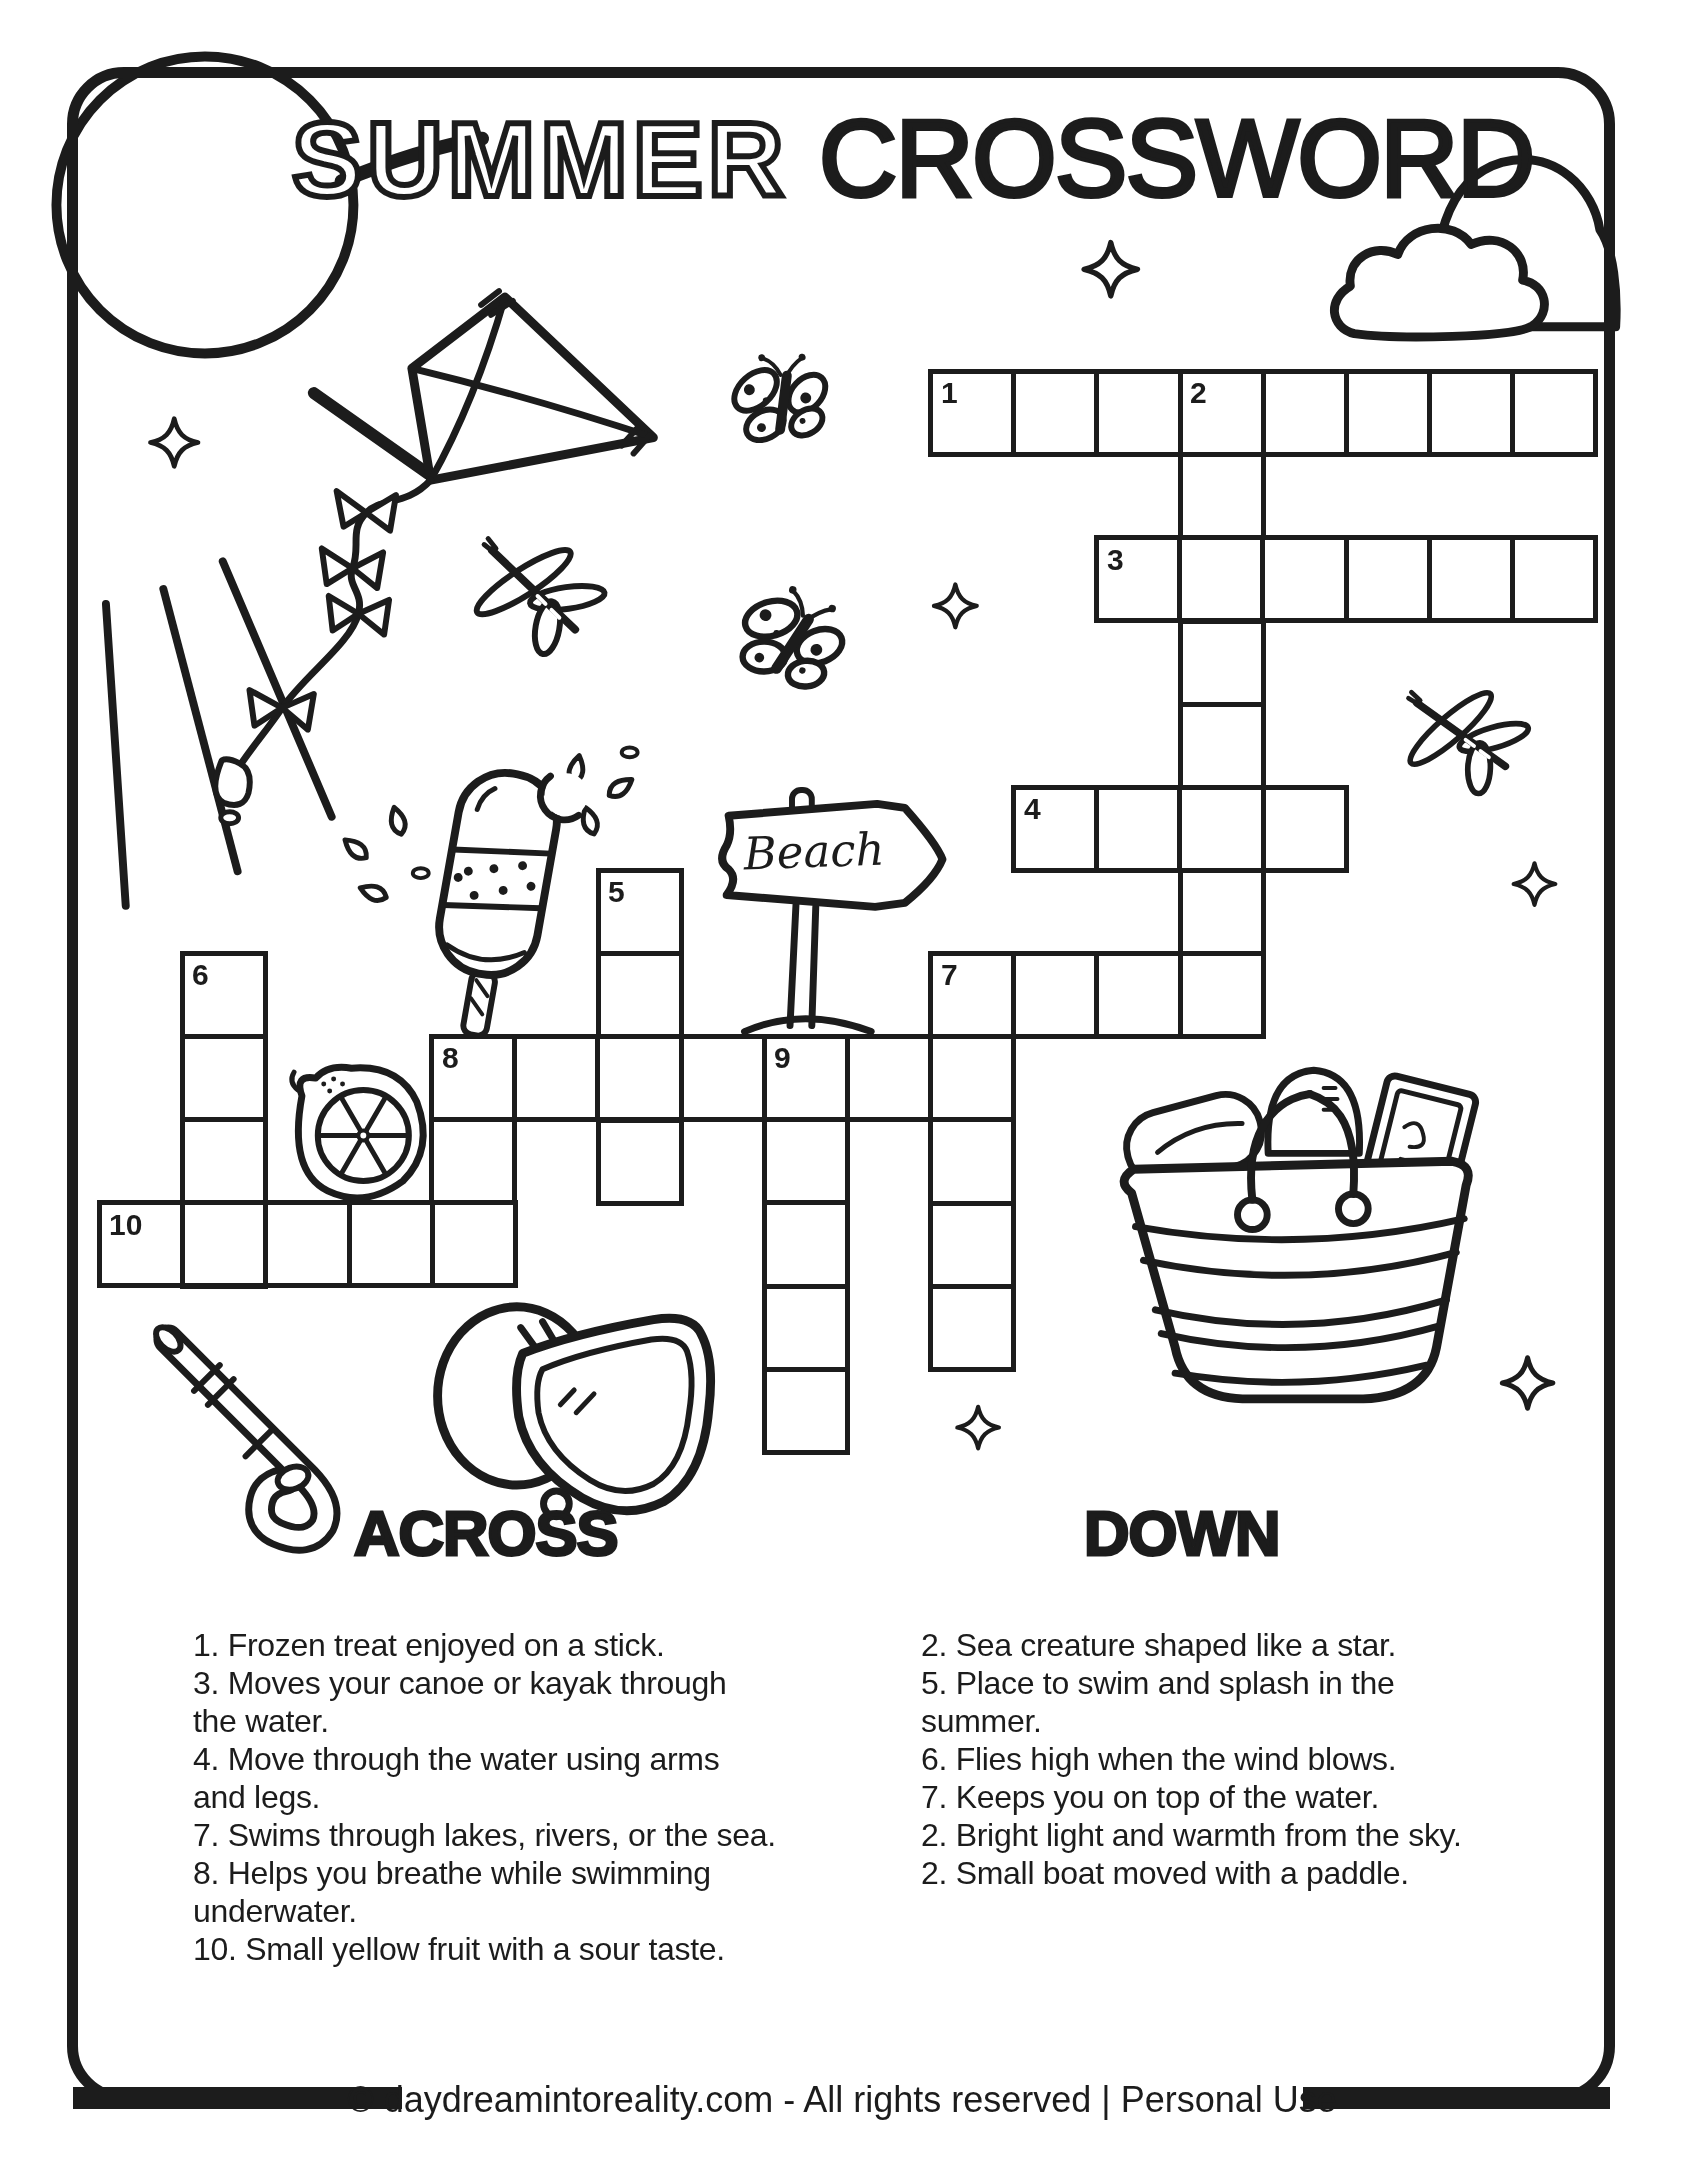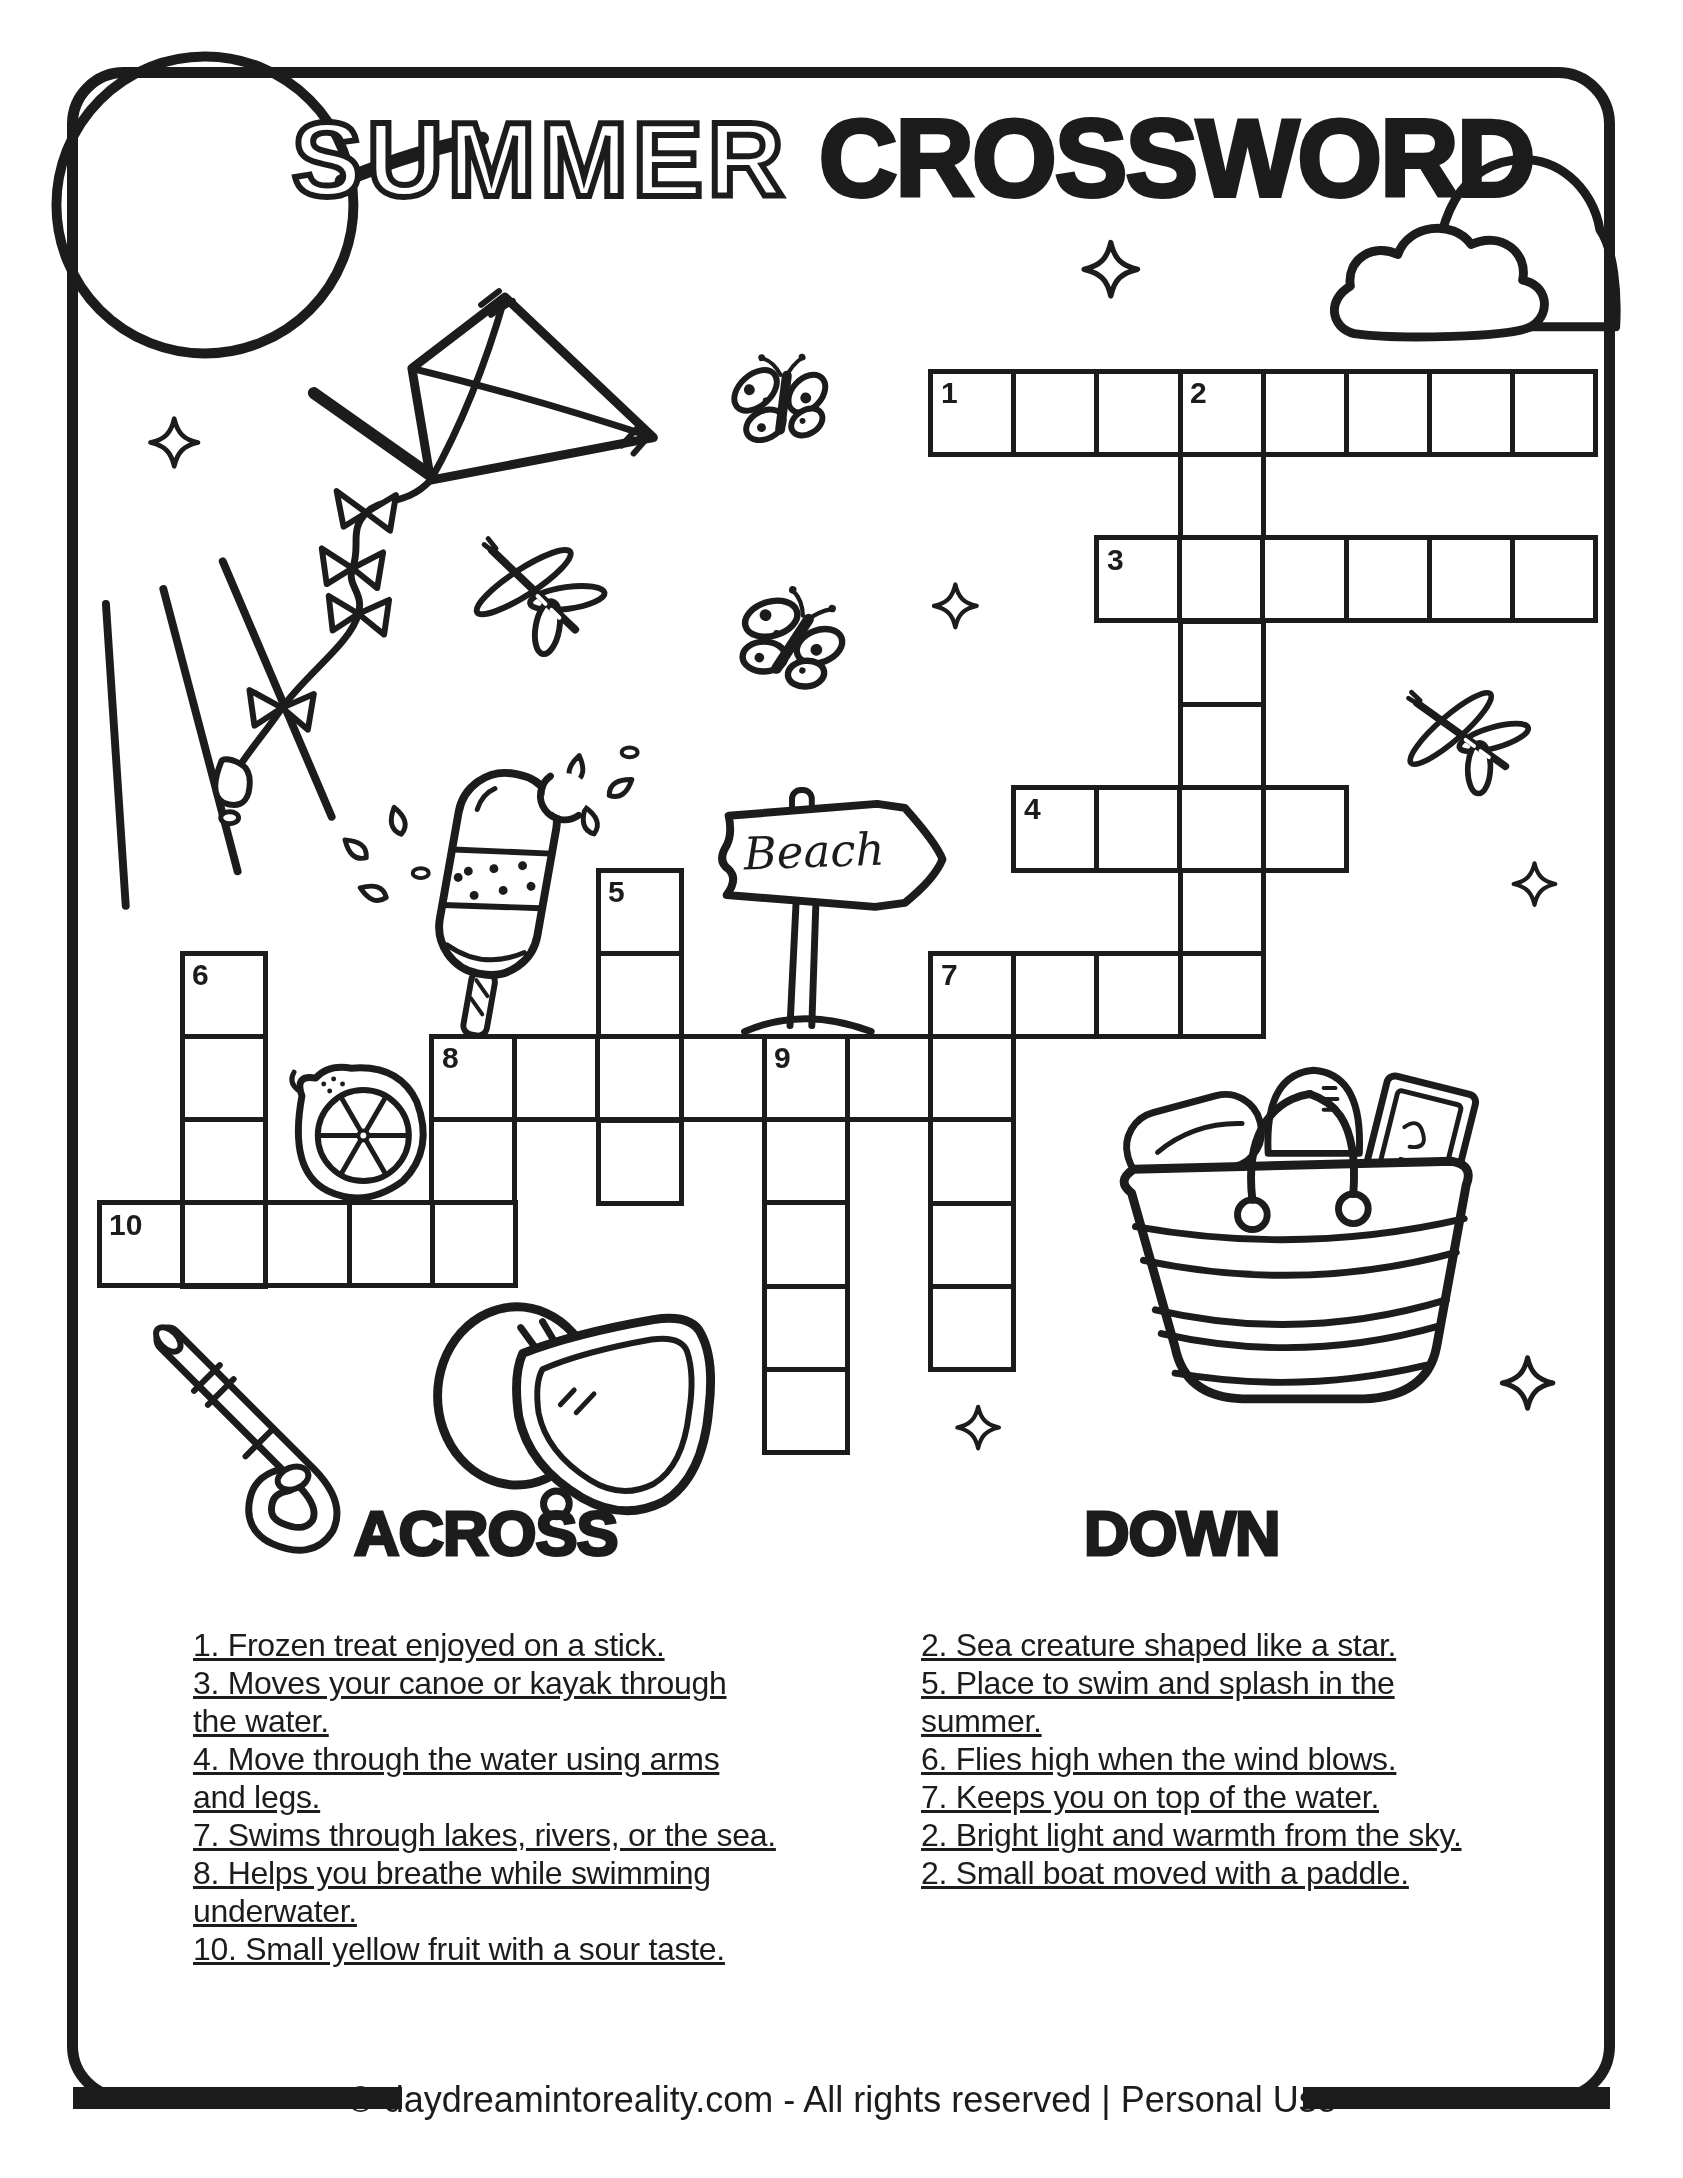--- a/index.html
+++ b/index.html
@@ -5,30 +5,30 @@
   :root{ --ink:#1c1c1c; }
   html,body{margin:0;padding:0;background:#888;}
   #page{position:relative;width:1683px;height:2178px;background:#ffffff;overflow:hidden;
         font-family:"Liberation Sans",sans-serif;color:var(--ink);padding-left:32px;}
   #art{position:absolute;left:0;top:0;z-index:1;pointer-events:none;}
   #border-frame{position:absolute;left:67px;top:67px;width:1548px;height:2036px;
         border:11px solid var(--ink);border-radius:57px;z-index:4;box-sizing:border-box;}
   #title{position:absolute;left:292px;top:95px;z-index:2;display:flex;align-items:baseline;gap:30px;white-space:nowrap;}
   .title-outline{font-size:105px;font-weight:900;letter-spacing:5px;color:#fff;
         -webkit-text-stroke:6px var(--ink);}
-  .title-solid{font-size:109px;font-weight:700;letter-spacing:-2px;color:var(--ink);
+  .title-solid{font-size:109px;font-weight:400;letter-spacing:-2px;color:var(--ink);
         -webkit-text-stroke:4px var(--ink);}
   #grid{position:absolute;left:0;top:0;z-index:2;}
   .word{position:absolute;background:#fff;border:5px solid var(--ink);box-sizing:border-box;}
   .divider{position:absolute;background:var(--ink);}
   .cellnum{position:absolute;z-index:3;font-size:30px;font-weight:bold;line-height:1;}
   .section-head{position:absolute;z-index:2;font-size:63px;font-weight:900;letter-spacing:-1px;
         -webkit-text-stroke:3px var(--ink);}
   .clues{position:absolute;z-index:2;font-size:32px;line-height:38px;letter-spacing:-0.3px;}
-  .clue-line{white-space:nowrap;text-decoration:underline;}
+  .clue-line{white-space:nowrap;}
   #beach-label{position:absolute;left:726px;top:825px;width:176px;z-index:2;text-align:center;
         font-family:"DejaVu Serif",serif;font-style:italic;font-size:45px;transform:rotate(-2deg);}
   #footer-mask{position:absolute;left:398px;top:2072px;width:909px;height:65px;background:#fff;z-index:5;}
   .footer-bar{position:absolute;top:2087px;height:22px;background:var(--ink);z-index:6;}
   #footer-bar-left{left:73px;width:329px;}
   #footer-bar-right{left:1303px;width:307px;}
   #footer-text{position:absolute;left:347px;top:2079px;width:990px;z-index:7;text-align:center;
         font-size:36px;letter-spacing:0px;}
 </style>
 </head>

